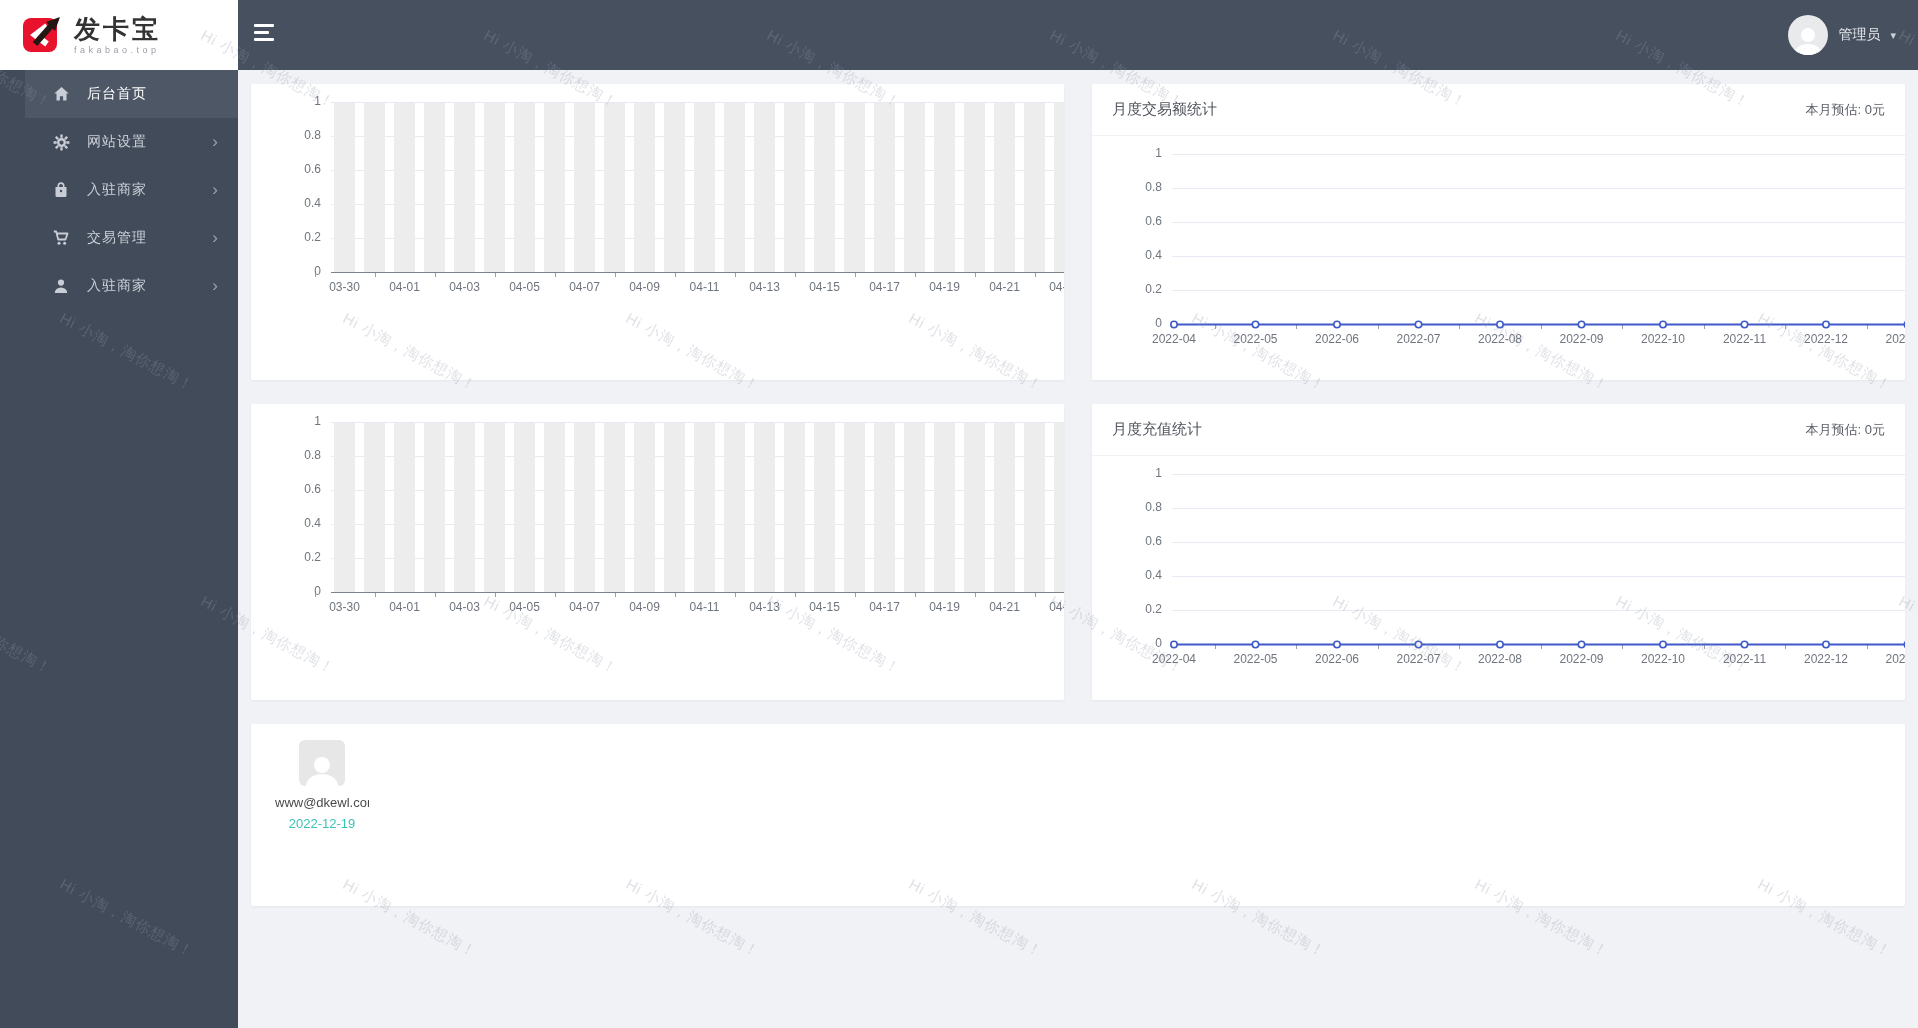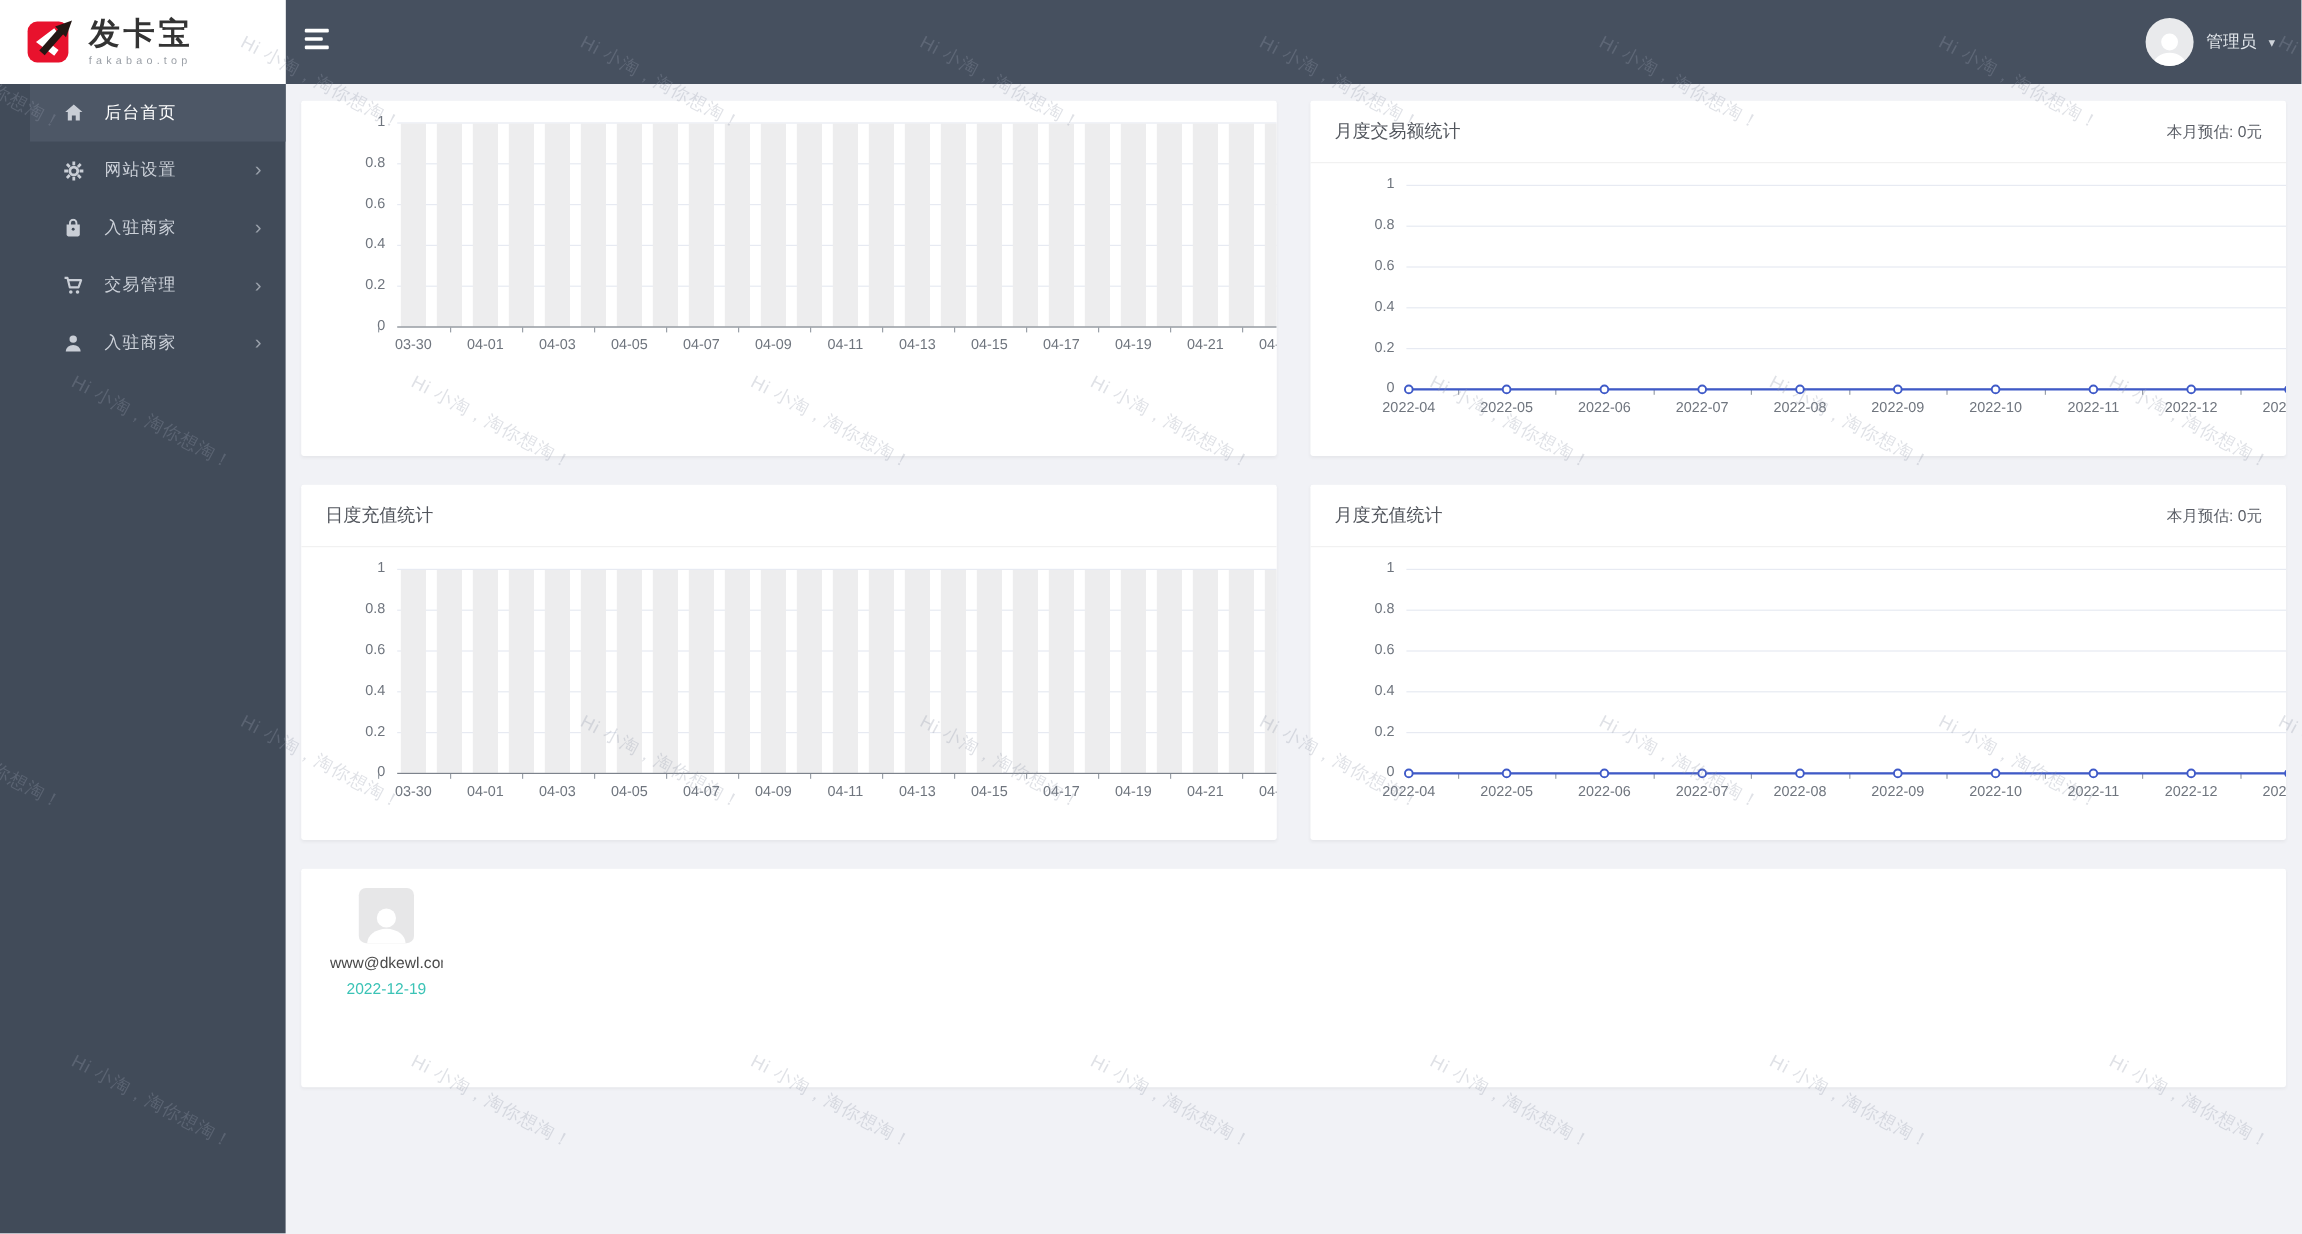--- a/index.html
+++ b/index.html
@@ -271,23 +271,20 @@
           <div class="xlab" style="left: 652.5px;">2022-11</div>
           <div class="tick" style="left: 693.25px;"></div>
           <div class="xlab" style="left: 734px;">2022-12</div>
           <div class="tick" style="left: 774.75px;"></div>
           <div class="xlab" style="left: 815.5px;">2023-01</div>
         </div>
       </div>
     </div>
   <div class="row" id="row2">
       <div class="card chart-card">
-        <div class="card-head">
-          <span class="card-title">日度充值统计</span>
-        </div>
         <div class="chart-body">
           <div class="ylab" style="top: 180px;">0</div>
           <div class="gline" style="top: 154px;"></div>
           <div class="ylab" style="top: 146px;">0.2</div>
           <div class="gline" style="top: 120px;"></div>
           <div class="ylab" style="top: 112px;">0.4</div>
           <div class="gline" style="top: 86px;"></div>
           <div class="ylab" style="top: 78px;">0.6</div>
           <div class="gline" style="top: 52px;"></div>
           <div class="ylab" style="top: 44px;">0.8</div>

